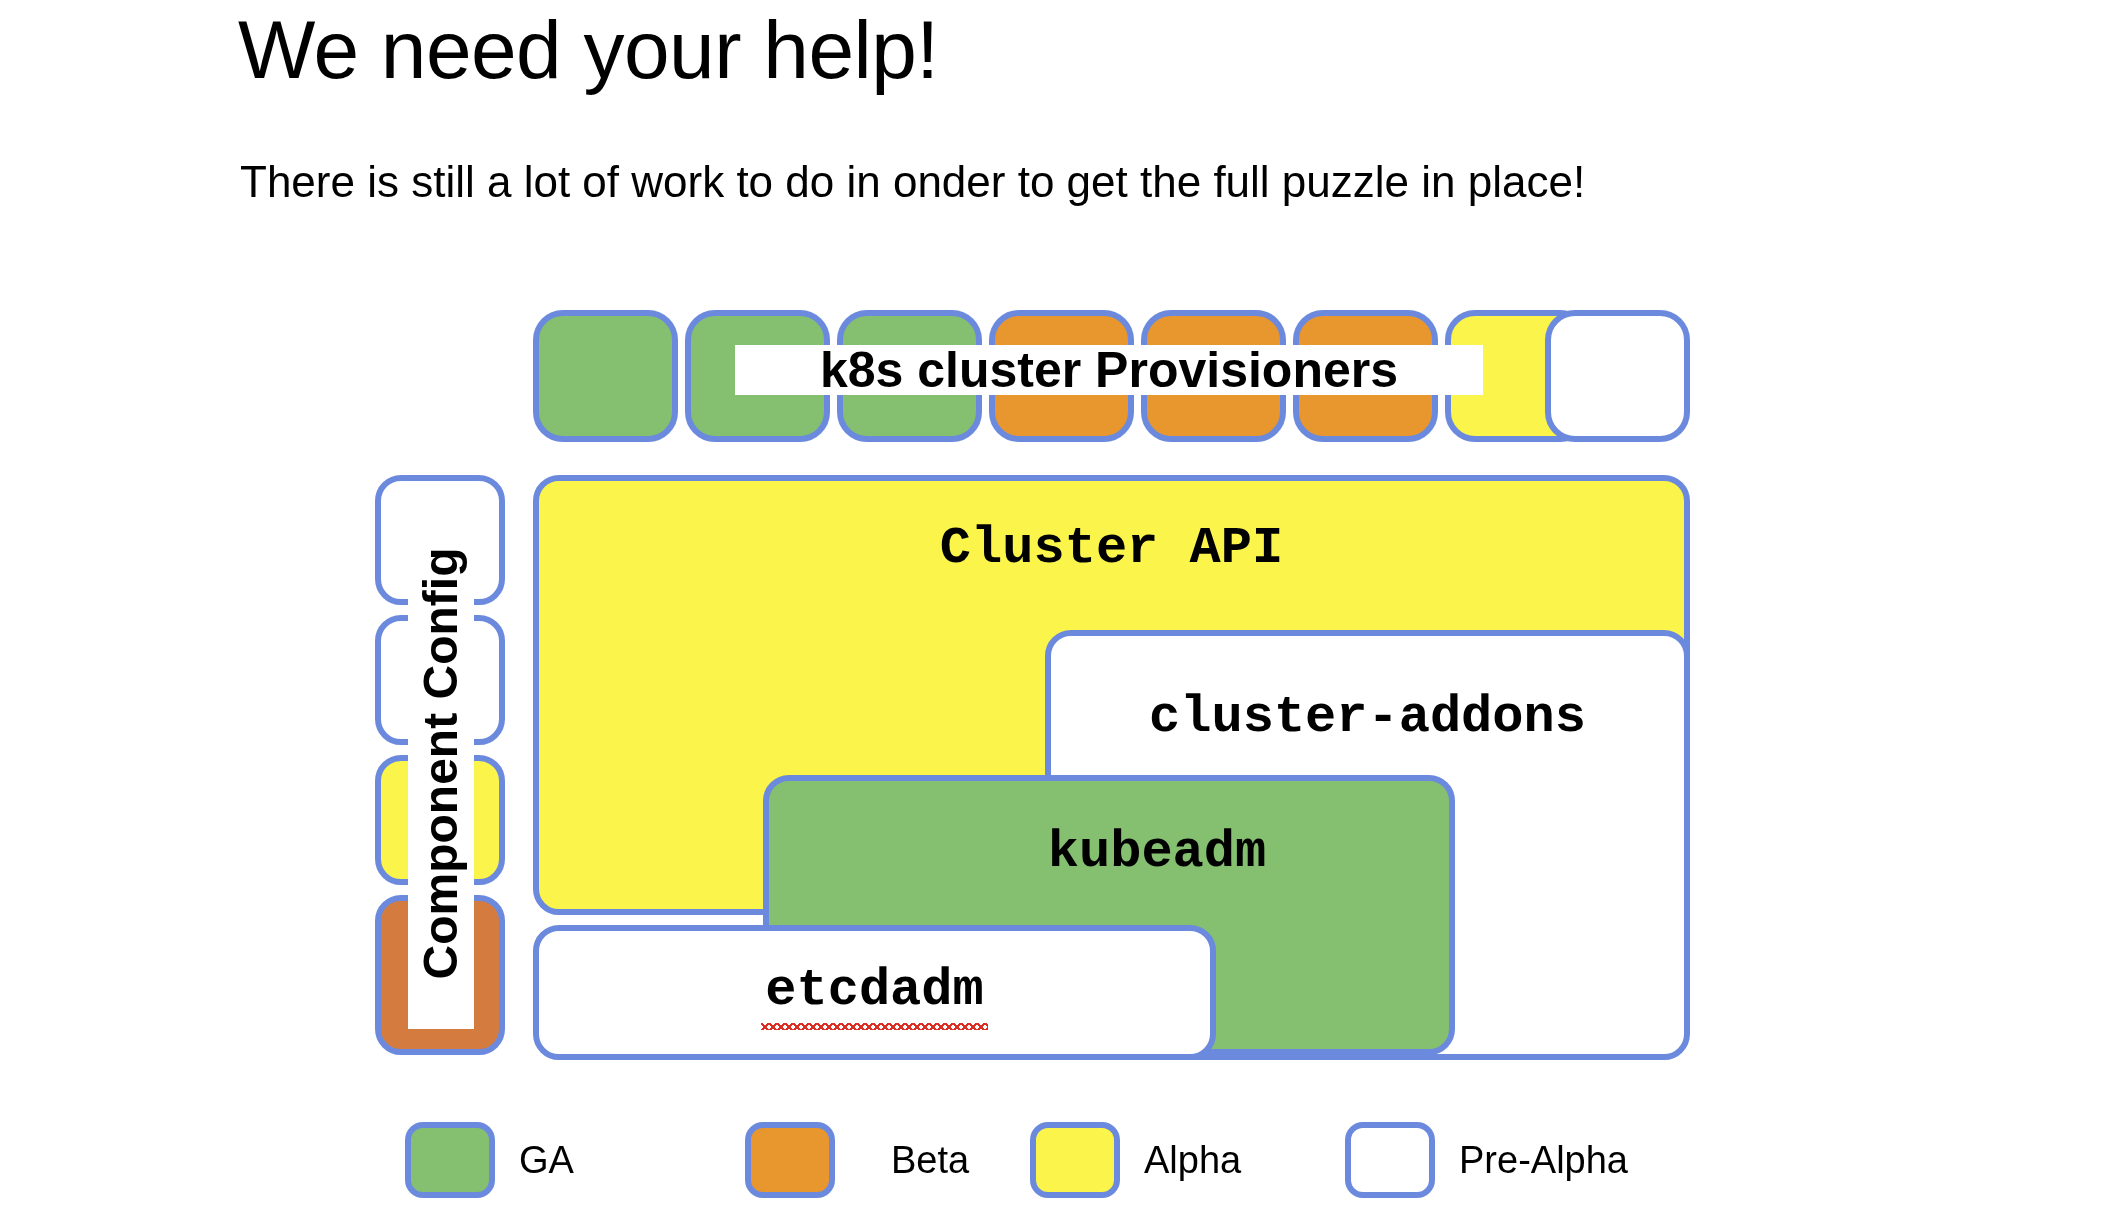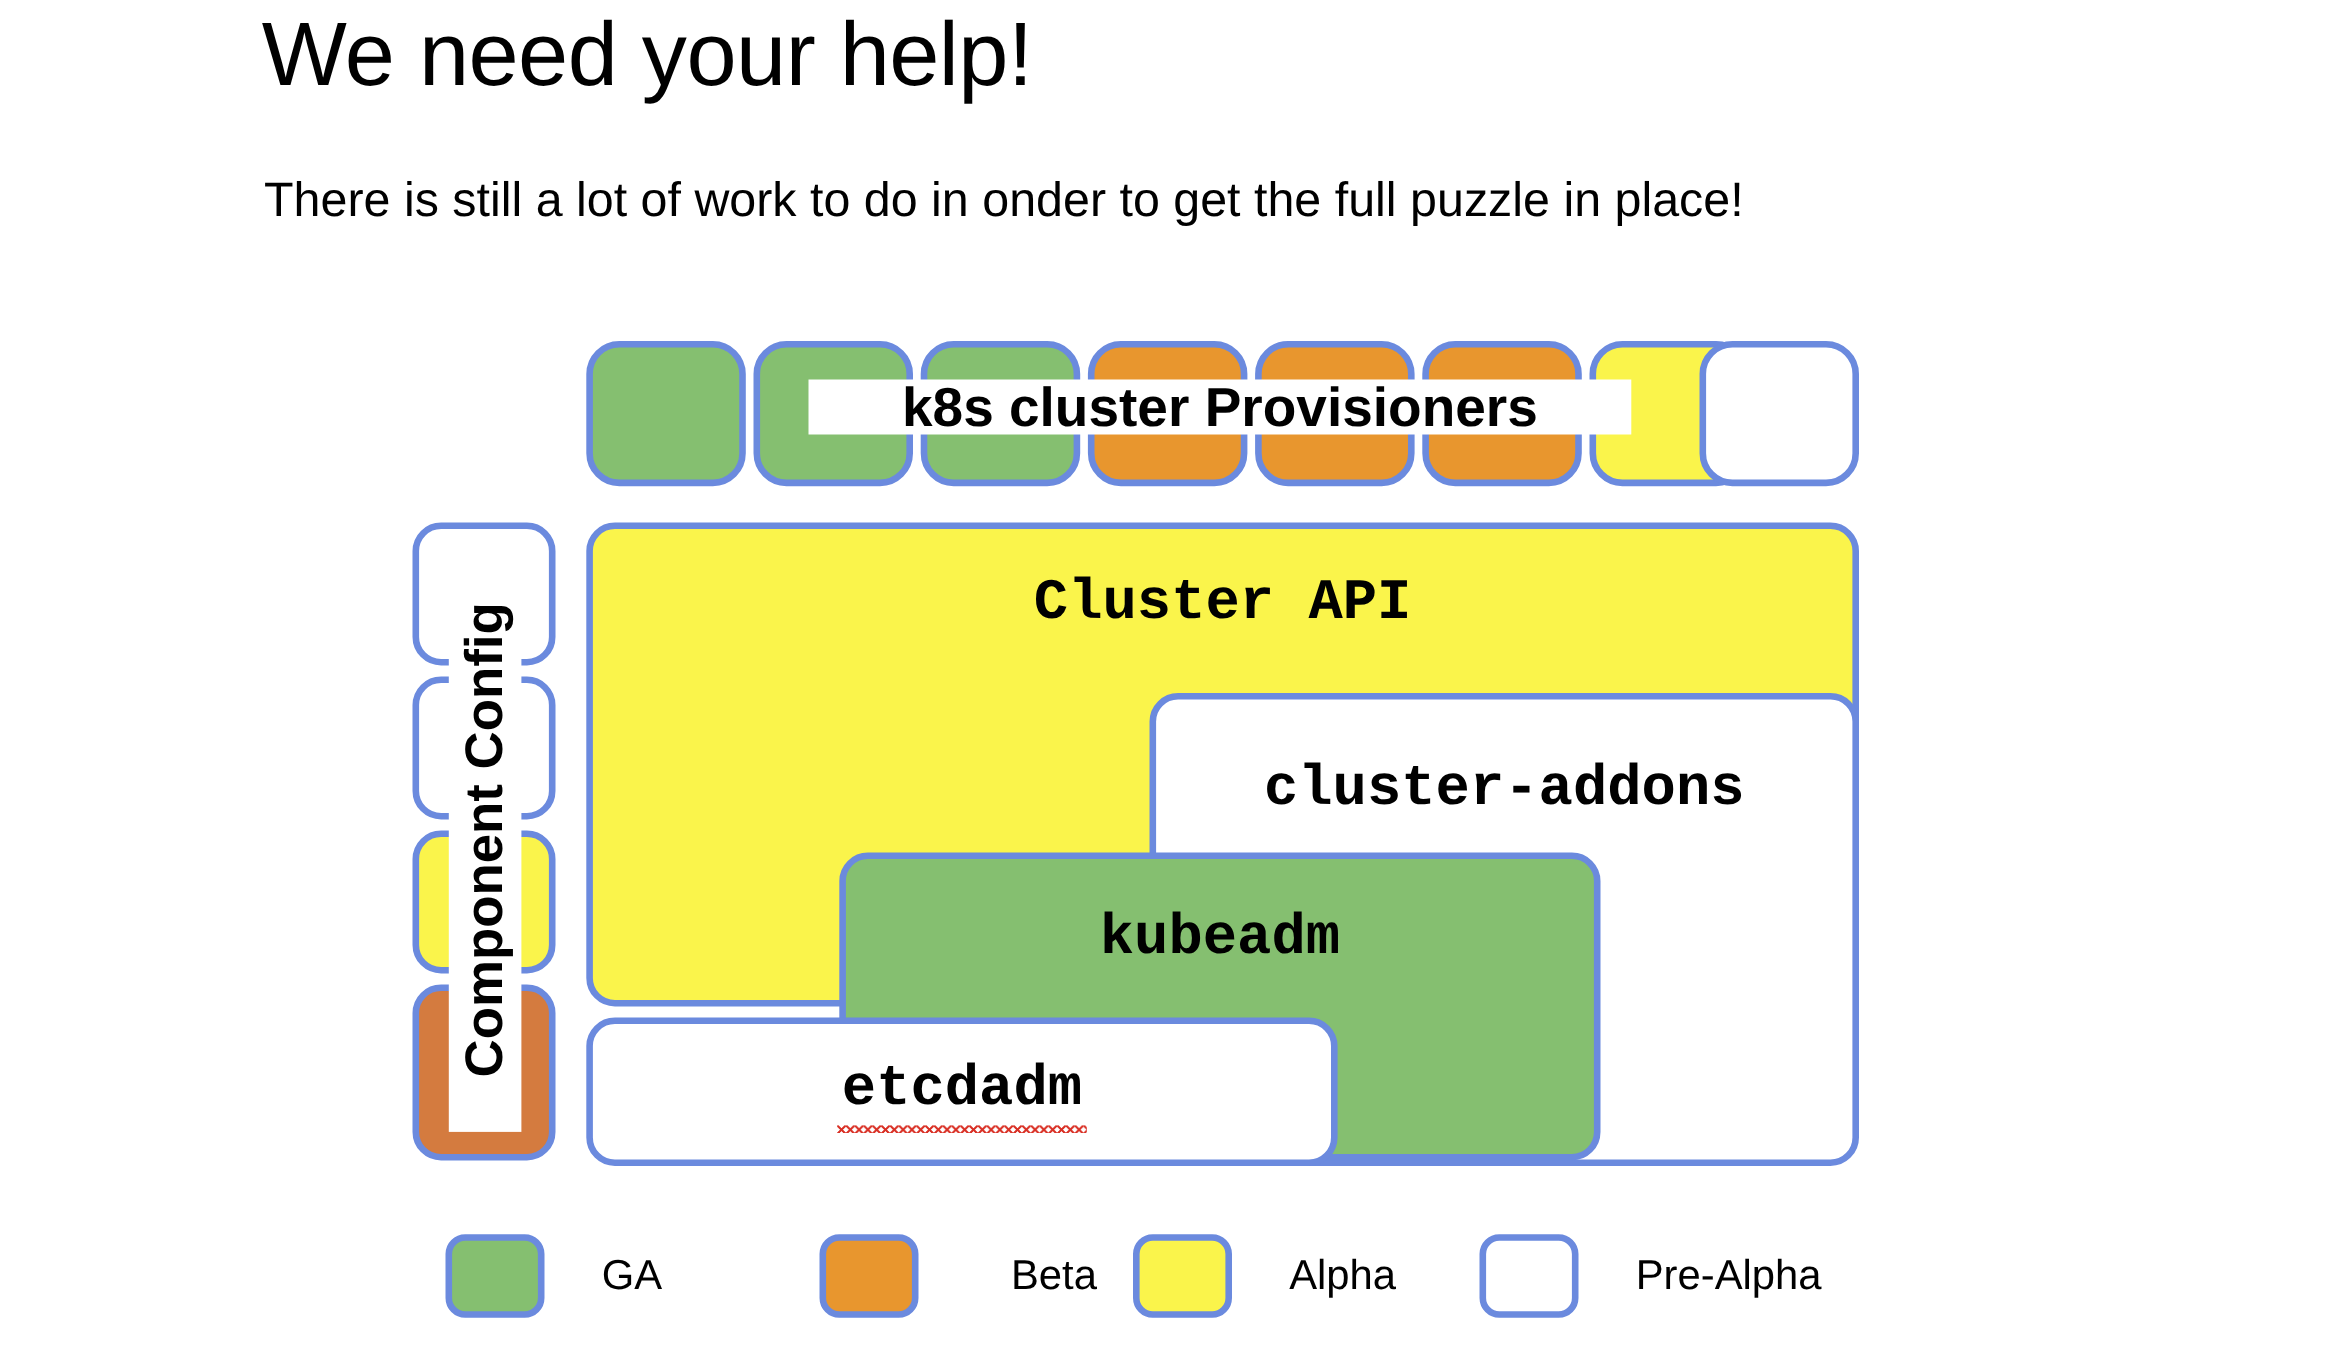--- a/index.html
+++ b/index.html
@@ -130,21 +130,21 @@
   #cluster-api .boxlabel { top: 38px; font-size: 52px; }
 
   #cluster-addons {
     left: 1045px; top: 630px; width: 645px; height: 430px;
   }
   #cluster-addons .boxlabel { top: 52px; font-size: 52px; }
 
   #kubeadm {
     left: 763px; top: 775px; width: 692px; height: 280px;
   }
-  #kubeadm .boxlabel { top: 42px; font-size: 52px; }
+  #kubeadm .boxlabel { top: 42px; font-size: 52px; margin-left: 48px; }
 
   #etcdadm {
     left: 533px; top: 925px; width: 683px; height: 135px;
   }
   #etcdadm .boxlabel { top: 30px; font-size: 52px; }
 
   .misspelled {
     position: relative;
     display: inline-block;
     padding-bottom: 4px;
@@ -183,21 +183,21 @@
     border: 6px solid #6b8ade;
     border-radius: 18px;
     background: #ffffff;
     flex: 0 0 auto;
   }
   .legend-swatch.ga       { background: #85bf70; }
   .legend-swatch.beta     { background: #e8962e; }
   .legend-swatch.alpha    { background: #faf44b; }
   .legend-swatch.prealpha { background: #ffffff; }
   .legend-text {
-    margin-left: 52px;
+    margin-left: 24px;
     font-size: 38px;
     color: #000000;
     white-space: nowrap;
   }
 </style>
 </head>
 <body>
 
 <div id="slide">
 

